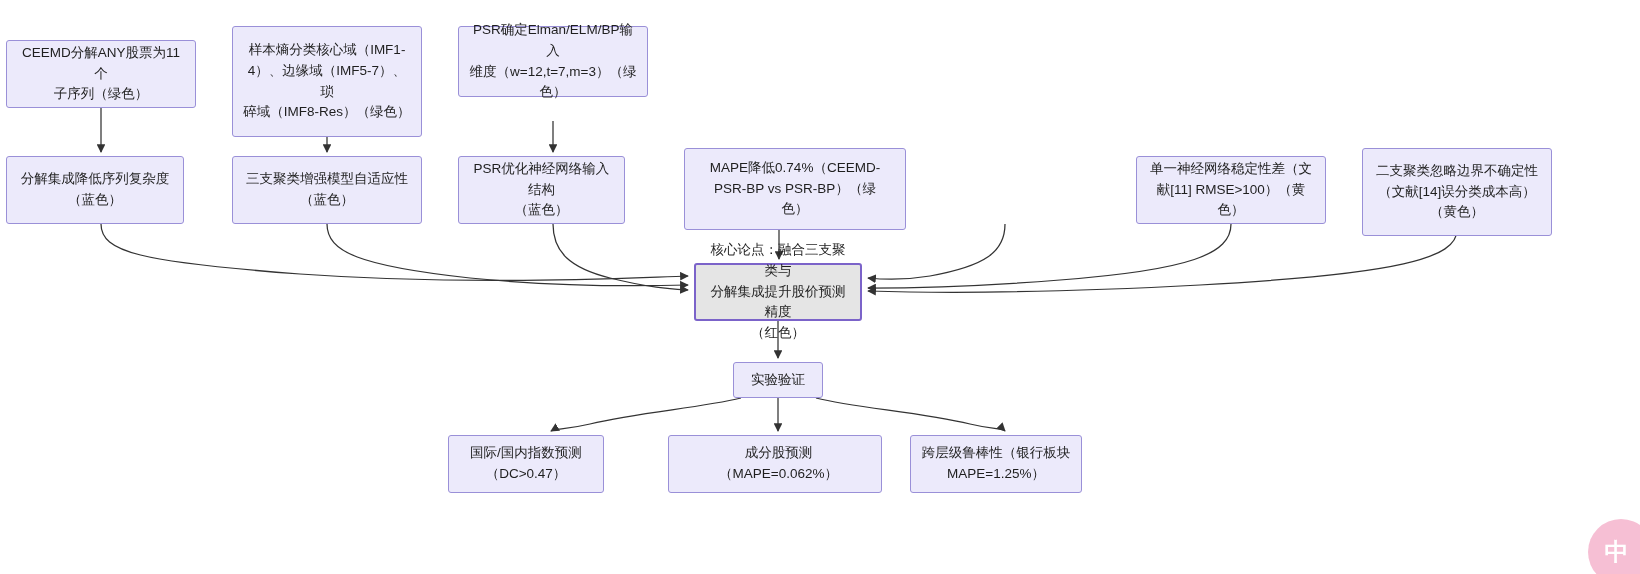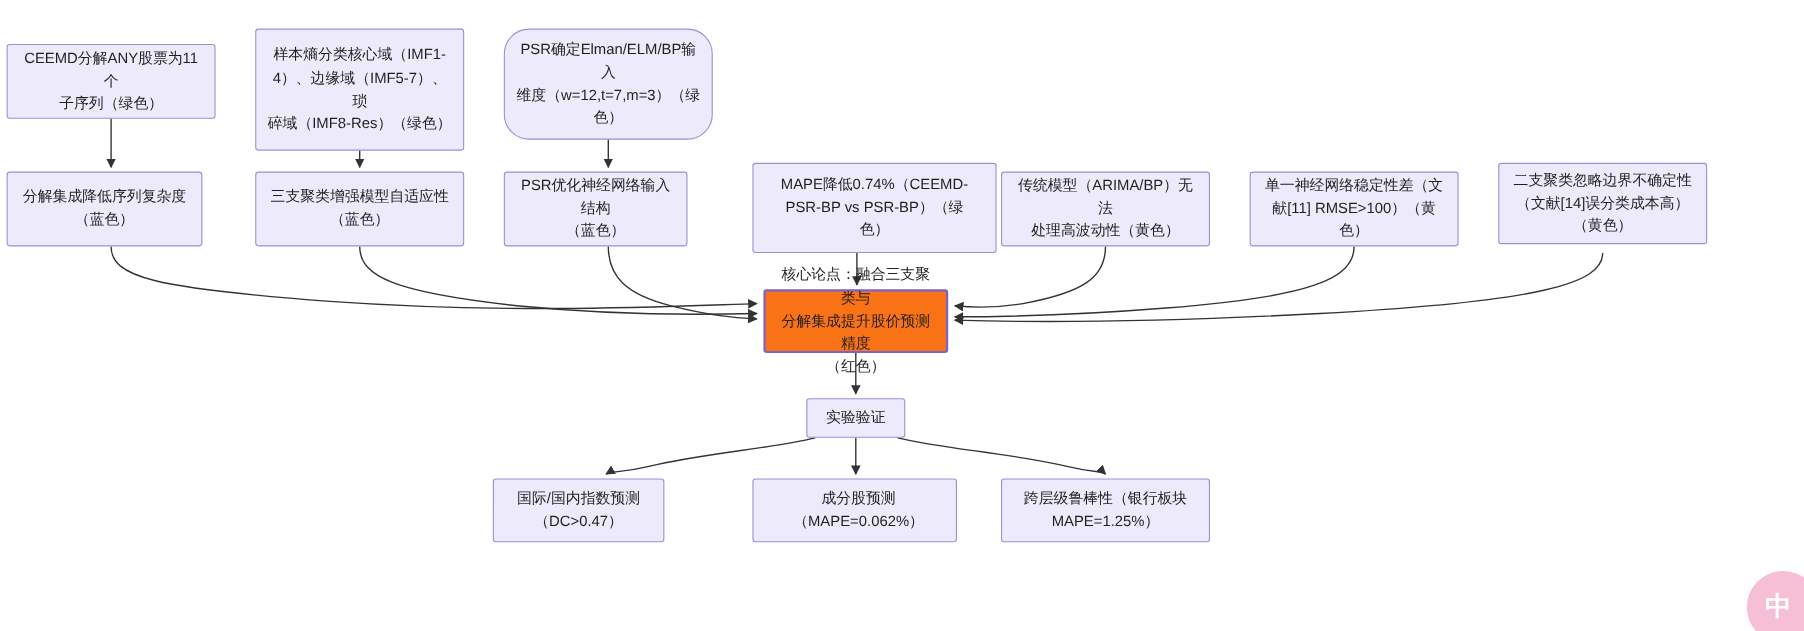--- a/index.html
+++ b/index.html
@@ -24,21 +24,21 @@
     justify-content:center;
     text-align:center;
     color:#1f1f1f;
     font-size:13.5px;
     line-height:1.55;
     padding:6px 9px;
   }
   .node .txt{display:block;width:100%;white-space:pre-line;}
   .node.core{
     border:2px solid #7B63C9;
-    background:#f97316;
+    background:#e5e5e5;
   }
 
   
   #watermark{
     position:absolute;
     left:1588px;top:519px;
     width:66px;height:66px;
     border-radius:50%;
     background:#F3A7C4;
     opacity:.72;
@@ -90,21 +90,21 @@
     <span class="txt">CEEMD分解ANY股票为11个
 子序列（绿色）</span>
   </div>
 
   <div class="node" style="left:232px;top:26px;width:190px;height:111px;">
     <span class="txt">样本熵分类核心域（IMF1-
 4）、边缘域（IMF5-7）、琐
 碎域（IMF8-Res）（绿色）</span>
   </div>
 
-  <div class="node" style="left:458px;top:26px;width:190px;height:101px;border-radius:23px;">
+  <div class="node" style="left:458px;top:26px;width:190px;height:71px;">
     <span class="txt">PSR确定Elman/ELM/BP输入
 维度（w=12,t=7,m=3）（绿
 色）</span>
   </div>
 
   <div class="node" style="left:6px;top:156px;width:178px;height:68px;">
     <span class="txt">分解集成降低序列复杂度
 （蓝色）</span>
   </div>
 
@@ -117,57 +117,53 @@
     <span class="txt">PSR优化神经网络输入结构
 （蓝色）</span>
   </div>
 
   <div class="node" style="left:684px;top:148px;width:222px;height:82px;">
     <span class="txt">MAPE降低0.74%（CEEMD-
 PSR-BP vs PSR-BP）（绿
 色）</span>
   </div>
 
-  <div class="node" style="left:910px;top:156px;width:190px;height:68px;">
-    <span class="txt">传统模型（ARIMA/BP）无法
-处理高波动性（黄色）</span>
-  </div>
 
   <div class="node" style="left:1136px;top:156px;width:190px;height:68px;">
     <span class="txt">单一神经网络稳定性差（文
 献[11] RMSE&gt;100）（黄色）</span>
   </div>
 
-  <div class="node" style="left:1362px;top:148px;width:190px;height:74px;">
+  <div class="node" style="left:1362px;top:148px;width:190px;height:88px;">
     <span class="txt">二支聚类忽略边界不确定性
 （文献[14]误分类成本高）
 （黄色）</span>
   </div>
 
   <div class="node core" style="left:694px;top:263px;width:168px;height:58px;">
     <span class="txt">核心论点：融合三支聚类与
 分解集成提升股价预测精度
 （红色）</span>
   </div>
 
   <div class="node" style="left:733px;top:362px;width:90px;height:36px;">
     <span class="txt">实验验证</span>
   </div>
 
   <div class="node" style="left:448px;top:435px;width:156px;height:58px;">
     <span class="txt">国际/国内指数预测
 （DC&gt;0.47）</span>
   </div>
 
-  <div class="node" style="left:684px;top:435px;width:186px;height:58px;padding-left:16px;">
+  <div class="node" style="left:668px;top:435px;width:214px;height:58px;padding-left:16px;">
     <span class="txt">成分股预测
 （MAPE=0.062%）</span>
   </div>
 
-  <div class="node" style="left:910px;top:435px;width:190px;height:58px;">
+  <div class="node" style="left:910px;top:435px;width:172px;height:58px;">
     <span class="txt">跨层级鲁棒性（银行板块
 MAPE=1.25%）</span>
   </div>
 
   <div id="watermark">
     <span class="wm-inner">中</span>
   </div>
 
 </div>
 

